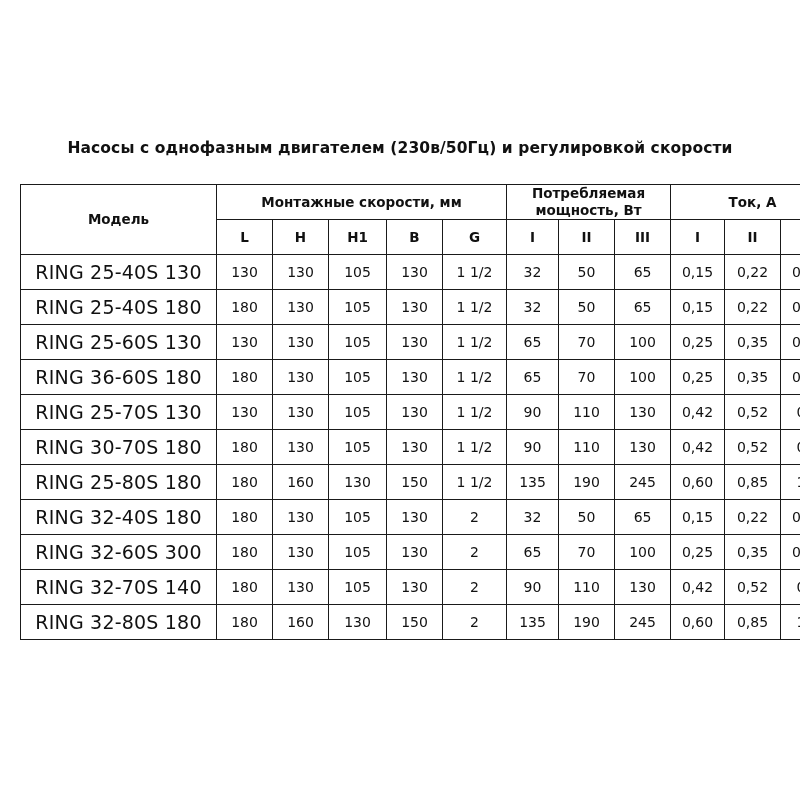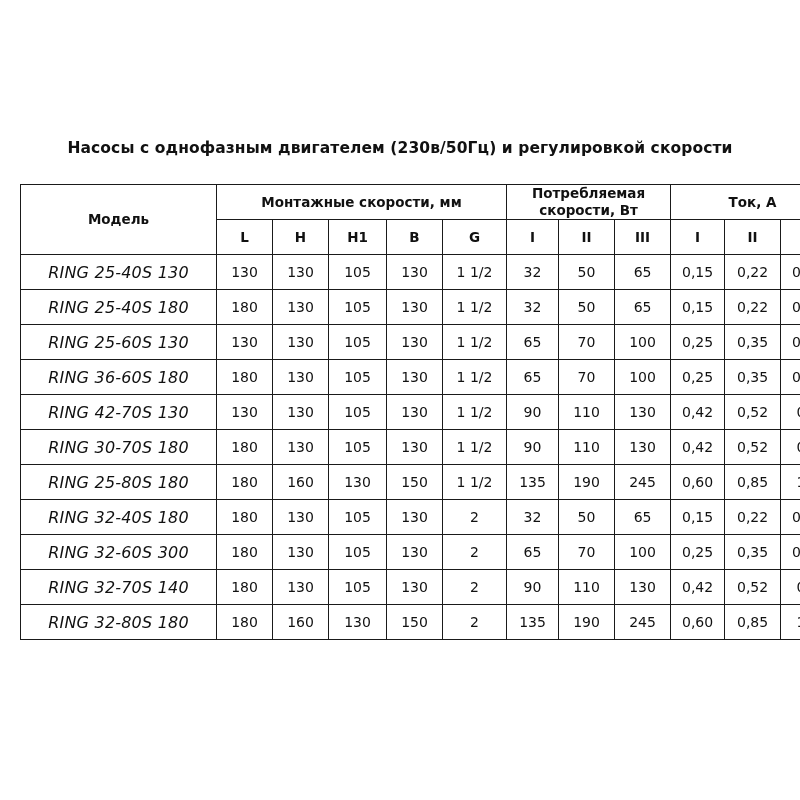--- a/index.html
+++ b/index.html
@@ -57,23 +57,22 @@
     font-weight: bold;
     font-size: 13.5px;
     line-height: 17px;
   }
   .model-head {
     font-size: 14.5px;
   }
   td.model-cell {
     text-align: left;
     padding-left: 14px;
-    font-size: 16px;
+    font-size: 19px;
     letter-spacing: 0.2px;
-    font-style: italic;
   }
   .grp {
     font-size: 13.5px;
     line-height: 17px;
     padding: 2px 4px;
   }
   .sub {
     font-size: 14px;
     font-weight: bold;
   }
@@ -112,21 +111,21 @@
         <col class="c-ii">
         <col class="c-iii">
       <col class="c-a1">
         <col class="c-a2">
         <col class="c-a3">
     </colgroup>
     <thead>
       <tr>
         <th rowspan="2" class="model-head">Модель</th>
         <th colspan="5" class="grp">Монтажные скорости, мм</th>
-        <th colspan="3" class="grp">Потребляемая скорости, Вт</th>
+        <th colspan="3" class="grp">Потребляемая мощность, Вт</th>
         <th colspan="3" class="grp">Ток, А</th>
       </tr>
       <tr>
         <th class="sub">L</th>
         <th class="sub">H</th>
         <th class="sub">H1</th>
         <th class="sub">B</th>
         <th class="sub">G</th>
         <th class="sub">I</th>
         <th class="sub">II</th>
@@ -187,21 +186,21 @@
         <td>130</td>
         <td>1 1/2</td>
         <td>65</td>
         <td>70</td>
         <td>100</td>
         <td>0,25</td>
         <td>0,35</td>
         <td>0,45</td>
       </tr>
       <tr>
-        <td class="model-cell">RING 42-70S 130</td>
+        <td class="model-cell">RING 25-70S 130</td>
         <td>130</td>
         <td>130</td>
         <td>105</td>
         <td>130</td>
         <td>1 1/2</td>
         <td>90</td>
         <td>110</td>
         <td>130</td>
         <td>0,42</td>
         <td>0,52</td>

